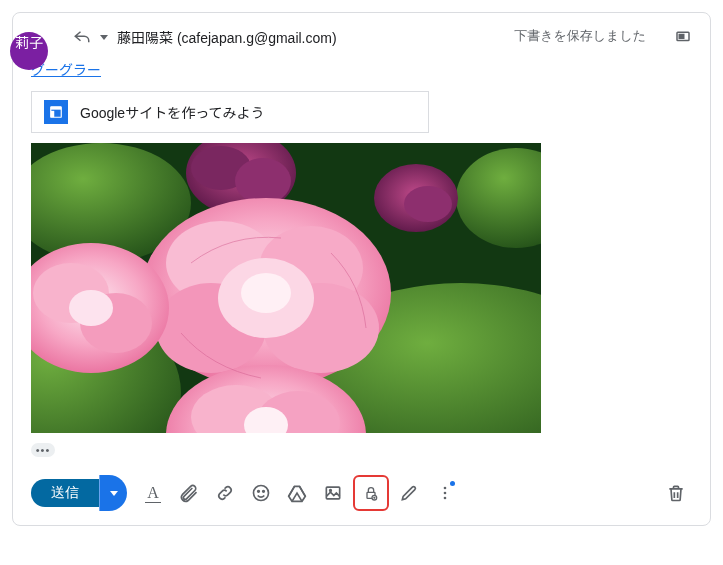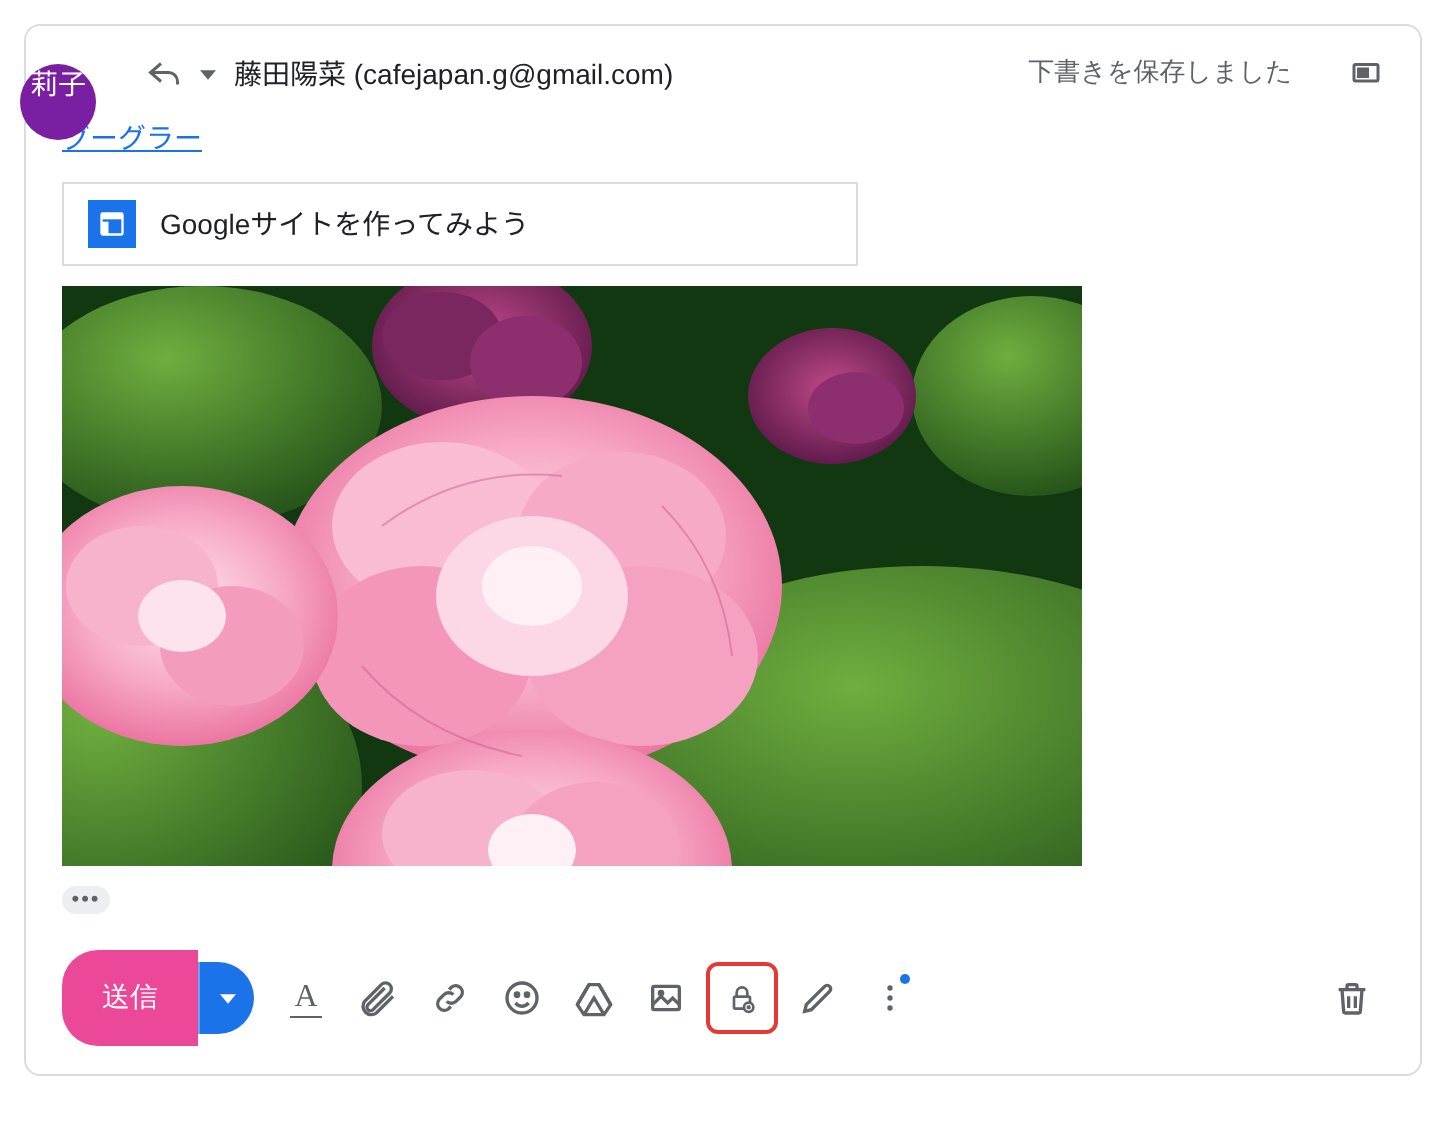--- a/index.html
+++ b/index.html
@@ -13,21 +13,21 @@
   .link{color:#1a73e8;text-decoration:underline;font-size:14px;}
   .drivechip{margin-top:12px;display:flex;align-items:center;gap:12px;border:1px solid #dadce0;padding:8px 12px;width:372px;}
   .drivechip .dicon{width:24px;height:24px;background:#1a73e8;display:flex;align-items:center;justify-content:center;flex:0 0 24px;}
   .drivechip .dicon svg{width:14px;height:14px;}
   .imgbox{margin-top:10px;width:510px;height:290px;overflow:hidden;}
   .imgbox svg{width:100%;height:100%;display:block;}
   .ellipsis{margin-top:10px;display:inline-flex;align-items:center;justify-content:center;width:24px;height:14px;border-radius:8px;background:#eceff1;color:#5f6368;font-size:11px;letter-spacing:1px;}
   .toolbar{display:flex;align-items:center;justify-content:space-between;margin-top:18px;}
   .tleft{display:flex;align-items:center;gap:4px;}
   .sendgrp{display:flex;align-items:center;}
-  .sendbtn{background:#ec4899;color:#fff;border:none;height:48px;padding:0 20px;border-radius:18px 0 0 18px;font-size:14px;font-weight:500;}
+  .sendbtn{background:#0369a1;color:#fff;border:none;height:28px;padding:0 20px;border-radius:18px 0 0 18px;font-size:14px;font-weight:500;}
   .sendmore{background:#1a73e8;color:#fff;border:none;border-left:1px solid rgba(255,255,255,.35);height:36px;width:28px;border-radius:0 18px 18px 0;display:flex;align-items:center;justify-content:center;}
   .ticon{width:32px;height:32px;border:none;background:transparent;display:flex;align-items:center;justify-content:center;color:#5f6368;border-radius:4px;position:relative;}
   .ticon svg{width:20px;height:20px;}
   .highlight{border:2px solid #e53935;border-radius:6px;padding:2px;}
   .dot{position:absolute;top:4px;right:6px;width:5px;height:5px;border-radius:50%;background:#1a73e8;}
   .aunder{position:absolute;bottom:6px;left:8px;right:8px;height:1.5px;background:#5f6368;}
 </style>
 </head>
 <body>
 

